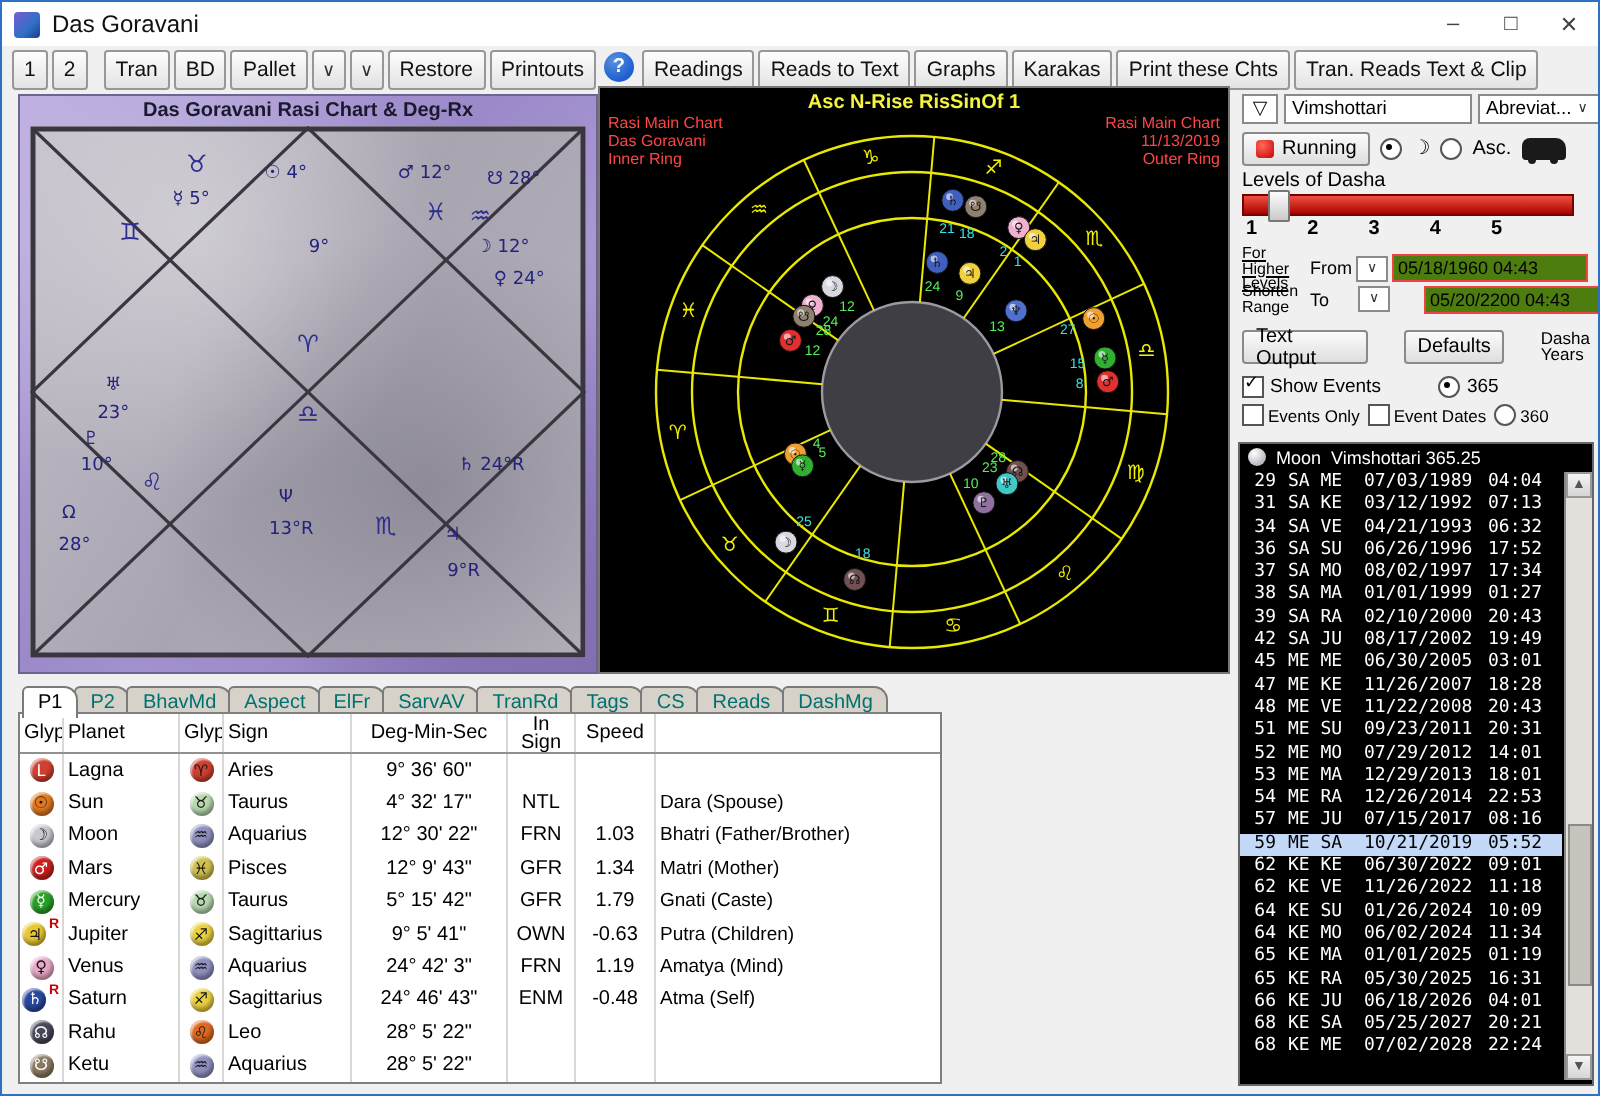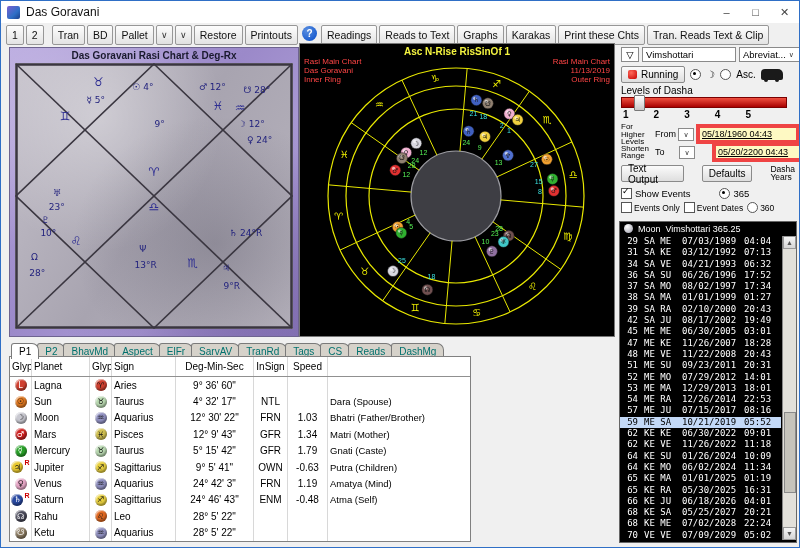--- a/index.html
+++ b/index.html
@@ -50,21 +50,21 @@
   #tabs{position:absolute;left:2px;top:0;height:16px;white-space:nowrap;}
   .tab{display:inline-block;height:13px;line-height:13px;padding:1px 7px;margin-right:-2px;border:1px solid #7a7a7a;
        border-bottom:none;border-radius:3px 7px 0 0;background:#d6d2ca;font-size:10px;color:#00716e;}
   .tab.sel{background:#fff;color:#000;position:relative;z-index:2;}
   #ptable{position:absolute;left:0;top:15px;width:460px;height:184px;background:#fff;border:1px solid #808080;overflow:hidden;}
   .prow{display:grid;grid-template-columns:22px 58px 22px 64px 78px 34px 40px 1fr;align-items:center;height:16.4px;}
   .prow.head{height:19px;font-size:9px;color:#000;border-bottom:1px solid #909090;}
   .pc{padding:0 2px;font-size:10px;color:#000;border-right:1px solid #d8d8d8;height:100%;display:flex;align-items:center;overflow:hidden;}
   .pc.center{justify-content:center;}
   .pc.rel{font-size:9.5px;border-right:none;}
-  .pc.hdr2{flex-direction:row;justify-content:center;line-height:9px;}
+  .pc.hdr2{flex-direction:column;justify-content:center;line-height:9px;}
   .ball{width:12px;height:12px;border-radius:50%;display:inline-flex;align-items:center;justify-content:center;
         font-size:8px;font-family:"DejaVu Sans",sans-serif;color:#151515;flex:none;
         box-shadow:inset -1px -2px 2px rgba(0,0,0,.38), inset 1px 1px 1px rgba(255,255,255,.65);}
   .retro{color:#cc0000;font-size:7px;font-weight:bold;margin-left:1px;align-self:flex-start;}
   
   #right-panel{position:absolute;left:618px;top:44px;width:176px;height:496px;font-size:10px;color:#000;}
   .rrow{position:absolute;left:0;display:flex;align-items:center;}
   .combo{background:#fff;border:1px solid #8a8a8a;height:13px;line-height:13px;font-size:9.5px;padding:0 3px;
          display:inline-flex;align-items:center;white-space:nowrap;overflow:hidden;}
   .carr{font-size:7px;color:#333;margin-left:3px;}
@@ -74,22 +74,22 @@
   .radio{width:9px;height:9px;border:1px solid #555;border-radius:50%;background:#fff;position:relative;flex:none;}
   .radio.on::after{content:"";position:absolute;left:2px;top:2px;width:3px;height:3px;border-radius:50%;background:#000;}
   .cb{width:9px;height:9px;border:1px solid #555;background:#fff;position:relative;flex:none;}
   .cb.on::after{content:"✓";position:absolute;left:0px;top:-3px;font-size:9px;color:#000;}
   #slider{position:absolute;left:2px;top:52px;width:164px;height:9px;border:1px solid #7a0000;
           background:linear-gradient(#f05040,#a80000);}
   #slider-handle{position:absolute;left:12px;top:-3px;width:9px;height:14px;background:linear-gradient(#fdfdfd,#c9c9c9);
           border:1px solid #777;border-radius:1px;}
   #ticks{position:absolute;left:4px;top:64px;width:128px;display:flex;justify-content:space-between;font-size:10px;font-weight:bold;}
   .tinylbl{font-size:8px;line-height:7.5px;color:#000;}
-  .field{background:#fef9c3;border:4px solid #ef4444;height:12px;line-height:12px;font-size:9px;padding:0 2px;
-         white-space:nowrap;overflow:hidden;text-decoration:underline;}
+  .field{background:#4d7c0f;border:1px solid #ef4444;height:12px;line-height:12px;font-size:9px;padding:0 2px;
+         white-space:nowrap;overflow:hidden;}
   .car{width:22px;height:11px;background:#1a1a1a;border-radius:4px 5px 2px 2px;position:relative;flex:none;}
   .car::after{content:"";position:absolute;left:3px;bottom:-2px;width:4px;height:4px;border-radius:50%;background:#1a1a1a;box-shadow:11px 0 0 #1a1a1a;}
   
   #dasha-list{position:absolute;left:0;top:176px;width:176px;height:320px;background:#000;border:1px solid #666;}
   #dasha-header{height:13px;display:flex;align-items:center;color:#fff;font-size:9px;gap:5px;padding-left:4px;}
   .moonball{width:9px;height:9px;border-radius:50%;background:radial-gradient(circle at 35% 30%,#ffffff,#9a9aa8);flex:none;}
   #dasha-rows{position:absolute;left:0;top:14px;width:161px;height:305px;overflow:hidden;}
   .drow{height:11.3px;line-height:11.4px;display:flex;color:#fff;font-family:"DejaVu Sans Mono",monospace;font-size:9px;padding-left:4px;}
   .drow.sel{background:#c3d9f7;color:#000;}
   .dc0{width:14px;text-align:right;margin-right:6px;}
@@ -518,21 +518,21 @@
     </div>
     <div id="ticks">
         <span>1</span>
         <span>2</span>
         <span>3</span>
         <span>4</span>
         <span>5</span>
       </div>
 
     <div class="rrow" style="top:78px;left:2px;">
-      <div class="tinylbl" style="width:34px;">
+      <div class="tinylbl" style="width:34px;text-decoration:underline;">
         <div>For</div>
           <div>Higher</div>
           <div>Levels</div>
       </div>
       <span style="font-size:9px;margin-right:2px;">From</span>
       <span class="combo" style="width:8px;height:11px;justify-content:center;">
           <span class="carr" style="margin:0;">∨</span>
         </span>
       <span class="field" style="width:92px;margin-left:2px;">05/18/1960  04:43</span>
     </div>
@@ -730,26 +730,20 @@
             <span class="dc1">KE SA</span>
             <span class="dc2">05/25/2027</span>
             <span class="dc3">20:21</span>
           </div>
           <div class="drow">
             <span class="dc0">68</span>
             <span class="dc1">KE ME</span>
             <span class="dc2">07/02/2028</span>
             <span class="dc3">22:24</span>
           </div>
-          <div class="drow">
-            <span class="dc0">70</span>
-            <span class="dc1">VE VE</span>
-            <span class="dc2">07/09/2029</span>
-            <span class="dc3">05:02</span>
-          </div>
         </div>
       <div id="dscroll">
         <span class="sarrow" style="top:0;">▲</span>
         <div id="sthumb"></div>
         <span class="sarrow" style="bottom:0;">▼</span>
       </div>
     </div>
 
   </div>
 </div>

